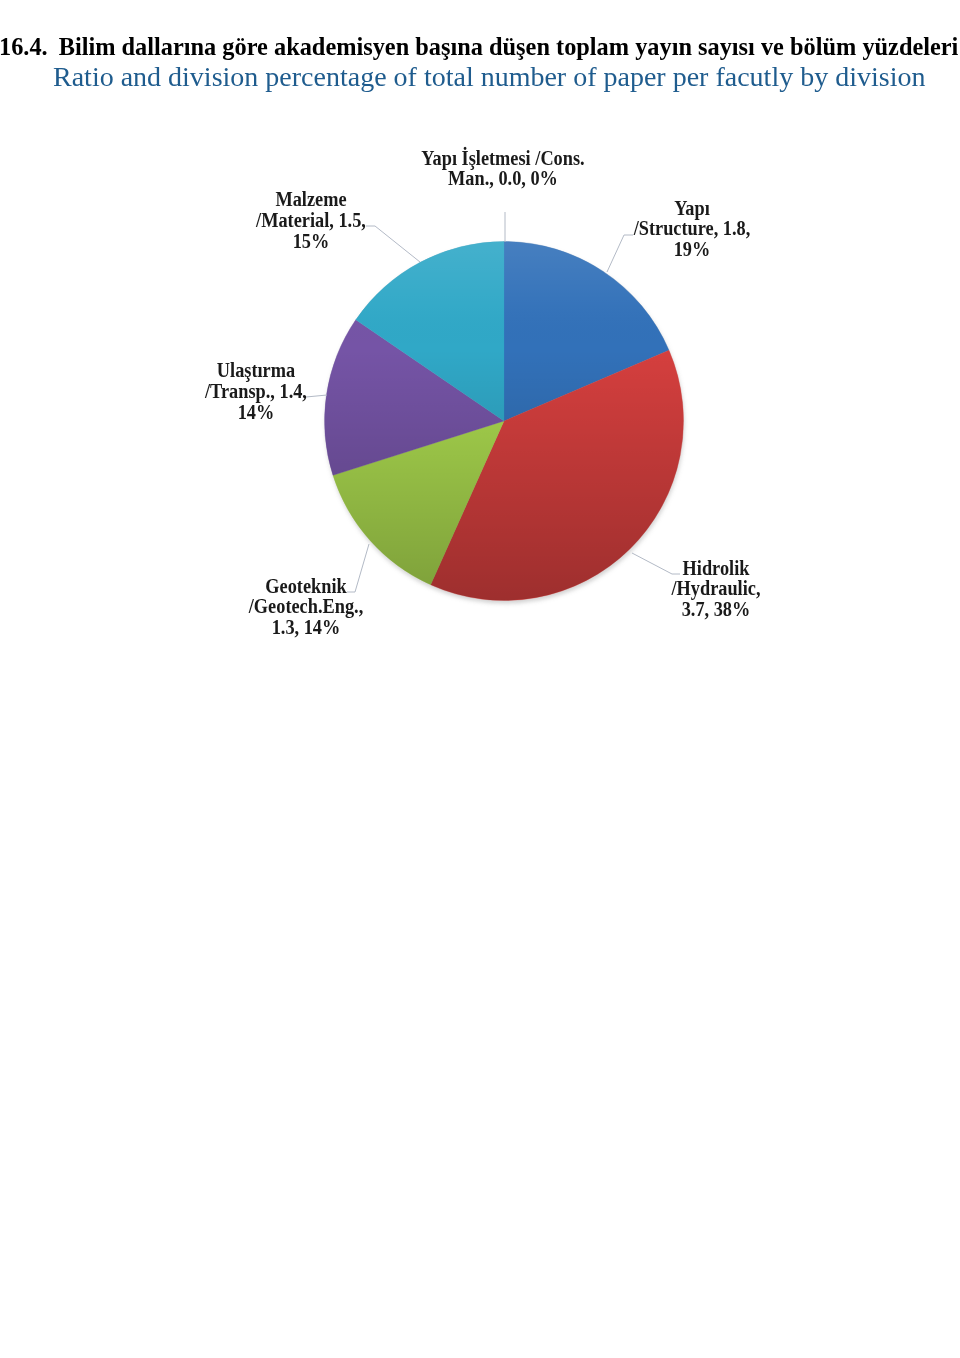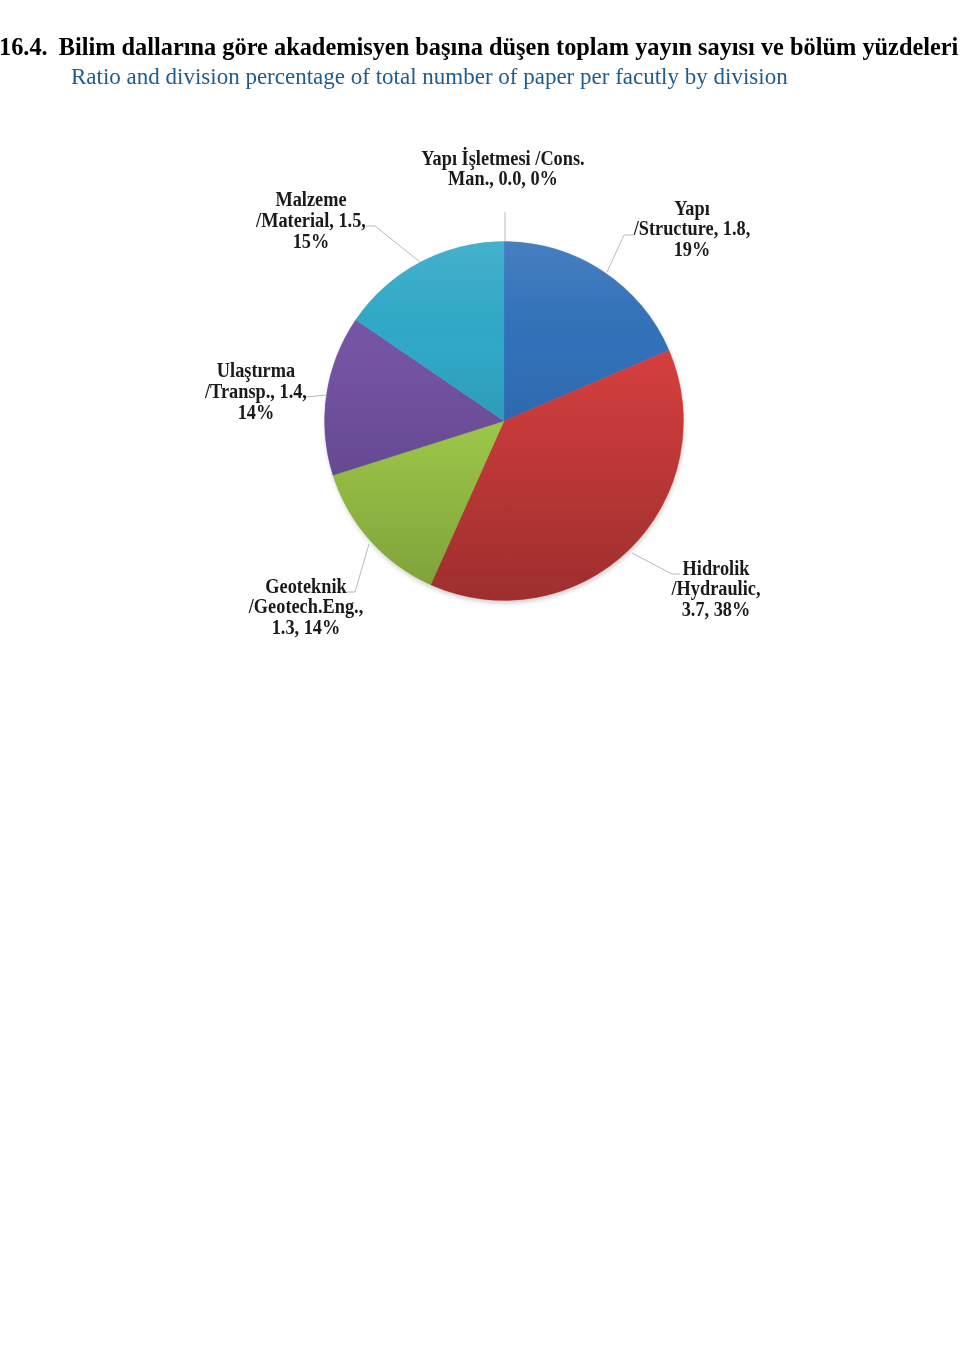--- a/index.html
+++ b/index.html
@@ -15,22 +15,22 @@
   .headline{
     position:absolute;left:0;top:0;width:960px;
   }
   .h-line1{
     position:absolute;left:-1px;top:-2px;width:960px;
     font-weight:bold;font-size:24.35px;line-height:26px;color:#000;
     white-space:nowrap;letter-spacing:0px;
   }
   .h-gap{display:inline-block;width:11px;}
   .h-line2{
-    position:absolute;left:71px;top:28px;
-    font-size:23px;line-height:26px;color:#1f5c8e;white-space:nowrap;
+    position:absolute;left:53px;top:28px;
+    font-size:28px;line-height:26px;color:#1f5c8e;white-space:nowrap;
   }
 
   
   .chart{position:absolute;left:0px;top:0px;width:795px;height:700px;}
   .chart svg{display:block;position:absolute;left:0;top:0;}
   .lbl{
     position:absolute;text-align:center;font-weight:bold;
     font-size:21.6px;line-height:20.8px;color:#1a1a1a;white-space:nowrap;
     transform:scaleX(0.848);transform-origin:50% 50%;
   }

